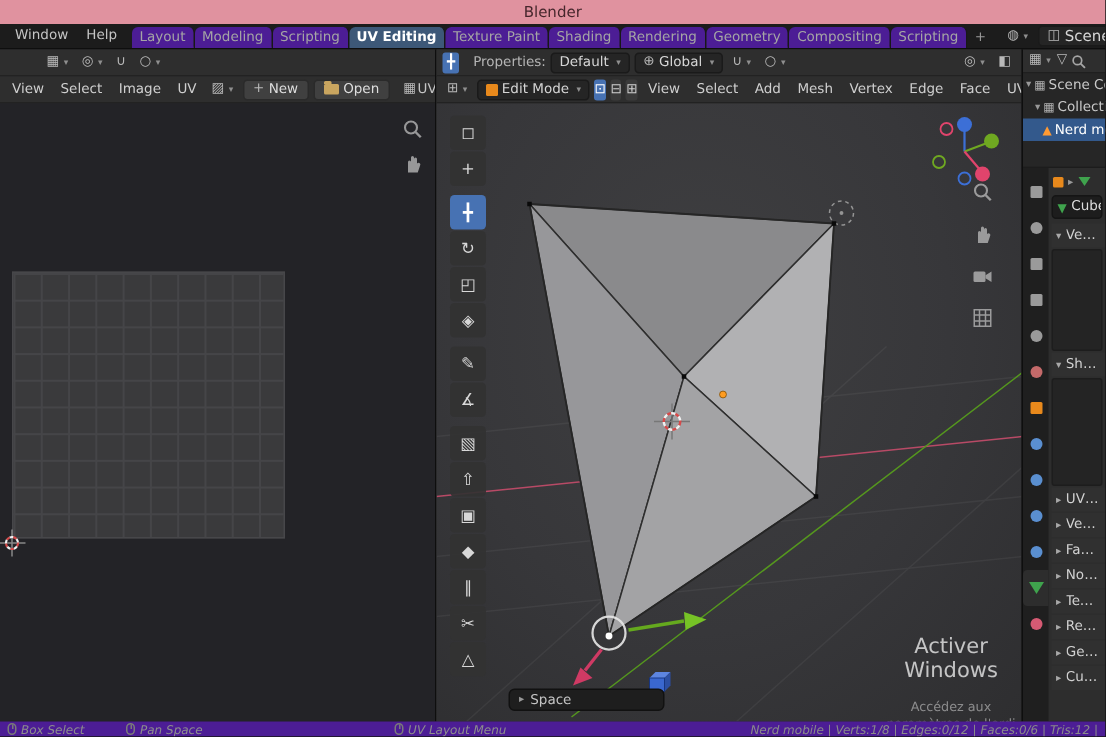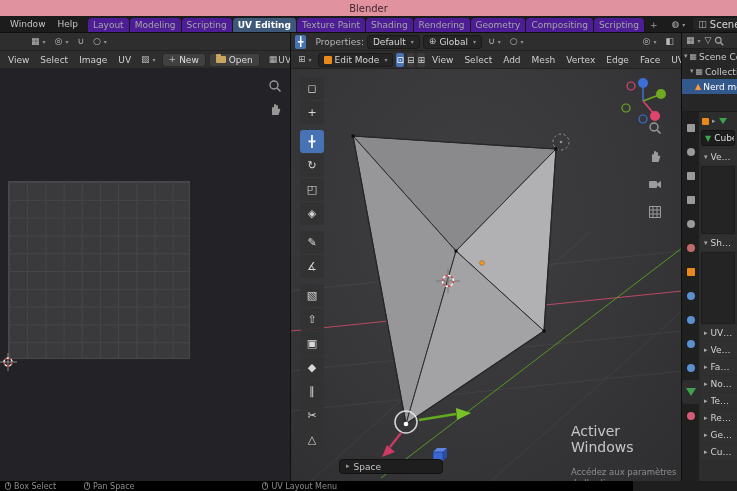--- a/index.html
+++ b/index.html
@@ -51,21 +51,21 @@
   .scene{position:absolute;left:0;top:0;}
   .vp-toolbar{position:absolute;left:9px;top:8px;width:26px;display:flex;flex-direction:column;}
   .tbtn{width:24px;height:23px;margin-bottom:1px;background:rgba(50,50,50,.92);border-radius:3px;display:flex;align-items:center;justify-content:center;font-size:11px;color:#d8d8d8;}
   .tbtn.active{background:#4772b3;color:#fff;}
   .tbtn.gap{margin-top:5px;}
   .vp-text{position:absolute;left:65px;top:6px;color:#d9d9d9;font-size:10px;line-height:1.4;}
   .vp-text .sub{font-size:9px;color:#c3c3c3;}
   .navgizmo{position:absolute;left:326px;top:2px;}
   .vp-nav{position:absolute;left:357px;top:52px;display:flex;flex-direction:column;gap:14px;opacity:.8;}
   .operator{position:absolute;left:48px;top:390px;width:104px;height:15px;background:#1e1e1e;border:1px solid #111;border-radius:4px;display:flex;align-items:center;gap:4px;padding:0 6px;font-size:9px;color:#c4c4c4;}
-  .watermark{position:absolute;left:280px;top:354px;color:rgba(238,238,238,.78);pointer-events:none;}
+  .watermark{position:absolute;left:296px;top:354px;color:rgba(238,238,238,.78);pointer-events:none;text-align:center;}
   .watermark .w1{font-size:14px;}
   .watermark .w2{font-size:8.5px;color:rgba(215,215,215,.55);margin-top:12px;line-height:1.3;}
 
   
   .right-panel{position:absolute;left:681px;top:33px;width:56px;height:448px;border-left:1px solid #0e0e0e;background:#272727;overflow:hidden;}
   .outliner{position:absolute;left:0;top:0;width:100%;height:78px;background:#262626;}
   .o-hdr{height:16px;background:#2e2e2e;border-bottom:1px solid #1f1f1f;display:flex;align-items:center;gap:3px;padding:0 3px;}
   .o-row{height:15px;display:flex;align-items:center;gap:2px;padding-left:2px;font-size:9px;color:#c9c9c9;white-space:nowrap;overflow:hidden;}
   .o-row.ind1{padding-left:8px;}
   .o-row.ind2{padding-left:13px;}
@@ -87,21 +87,21 @@
   .p-nav{height:14px;display:flex;align-items:center;gap:3px;padding-left:1px;}
   .p-id{height:16px;margin:2px 2px 3px 0;background:#1d1d1d;border:1px solid #151515;border-radius:3px;display:flex;align-items:center;gap:3px;padding:0 3px;font-size:9px;color:#ddd;white-space:nowrap;overflow:hidden;}
   .p-id .tri{color:#3fa34d;font-size:8px;}
   .panel{height:16px;margin:1px 0;background:#303030;display:flex;align-items:center;gap:3px;padding:0 3px;font-size:9px;color:#d2d2d2;white-space:nowrap;overflow:hidden;}
   .panel .arr{font-size:7px;color:#a8a8a8;}
   .panel span.lbl{overflow:hidden;text-overflow:ellipsis;}
   .listbox{height:68px;margin:1px 2px 1px 0;background:#242424;border:1px solid #1d1d1d;border-radius:2px;}
   .listbox.t2{height:72px;}
 
   
-  .statusbar{position:absolute;left:0;top:481px;width:633px;height:10px;background:#000000;display:flex;align-items:center;padding:0 5px;font-size:8px;color:#8d8d8d;white-space:nowrap;overflow:hidden;}
+  .statusbar{position:absolute;left:0;top:481px;width:737px;height:10px;background:#4c1d95;display:flex;align-items:center;padding:0 5px;font-size:8px;color:#8d8d8d;white-space:nowrap;overflow:hidden;font-style:italic;}
   .mouse{display:inline-block;width:6px;height:8px;border:1px solid #7a7a7a;border-radius:3px;position:relative;margin-right:3px;flex:none;}
   .mouse::after{content:"";position:absolute;left:2px;top:0;width:1px;height:3px;background:#7a7a7a;}
   .sb-item{display:inline-flex;align-items:center;}
   .sb-pan{margin-left:28px;}
   .sb-ctx{margin-left:128px;}
   .sb-stats{margin-left:auto;color:#8a8a8a;}
 </style>
 </head>
 <body>
 
@@ -541,15 +541,16 @@
         <span>Box Select</span>
       </span>
     <span class="sb-item sb-pan">
         <span class="mouse"></span>
         <span>Pan Space</span>
       </span>
     <span class="sb-item sb-ctx">
         <span class="mouse"></span>
         <span>UV Layout Menu</span>
       </span>
+    <span class="sb-stats">Nerd mobile | Verts:1/8 | Edges:0/12 | Faces:0/6 | Tris:12 |</span>
   </div>
 
 </div>
 
 </body></html>

